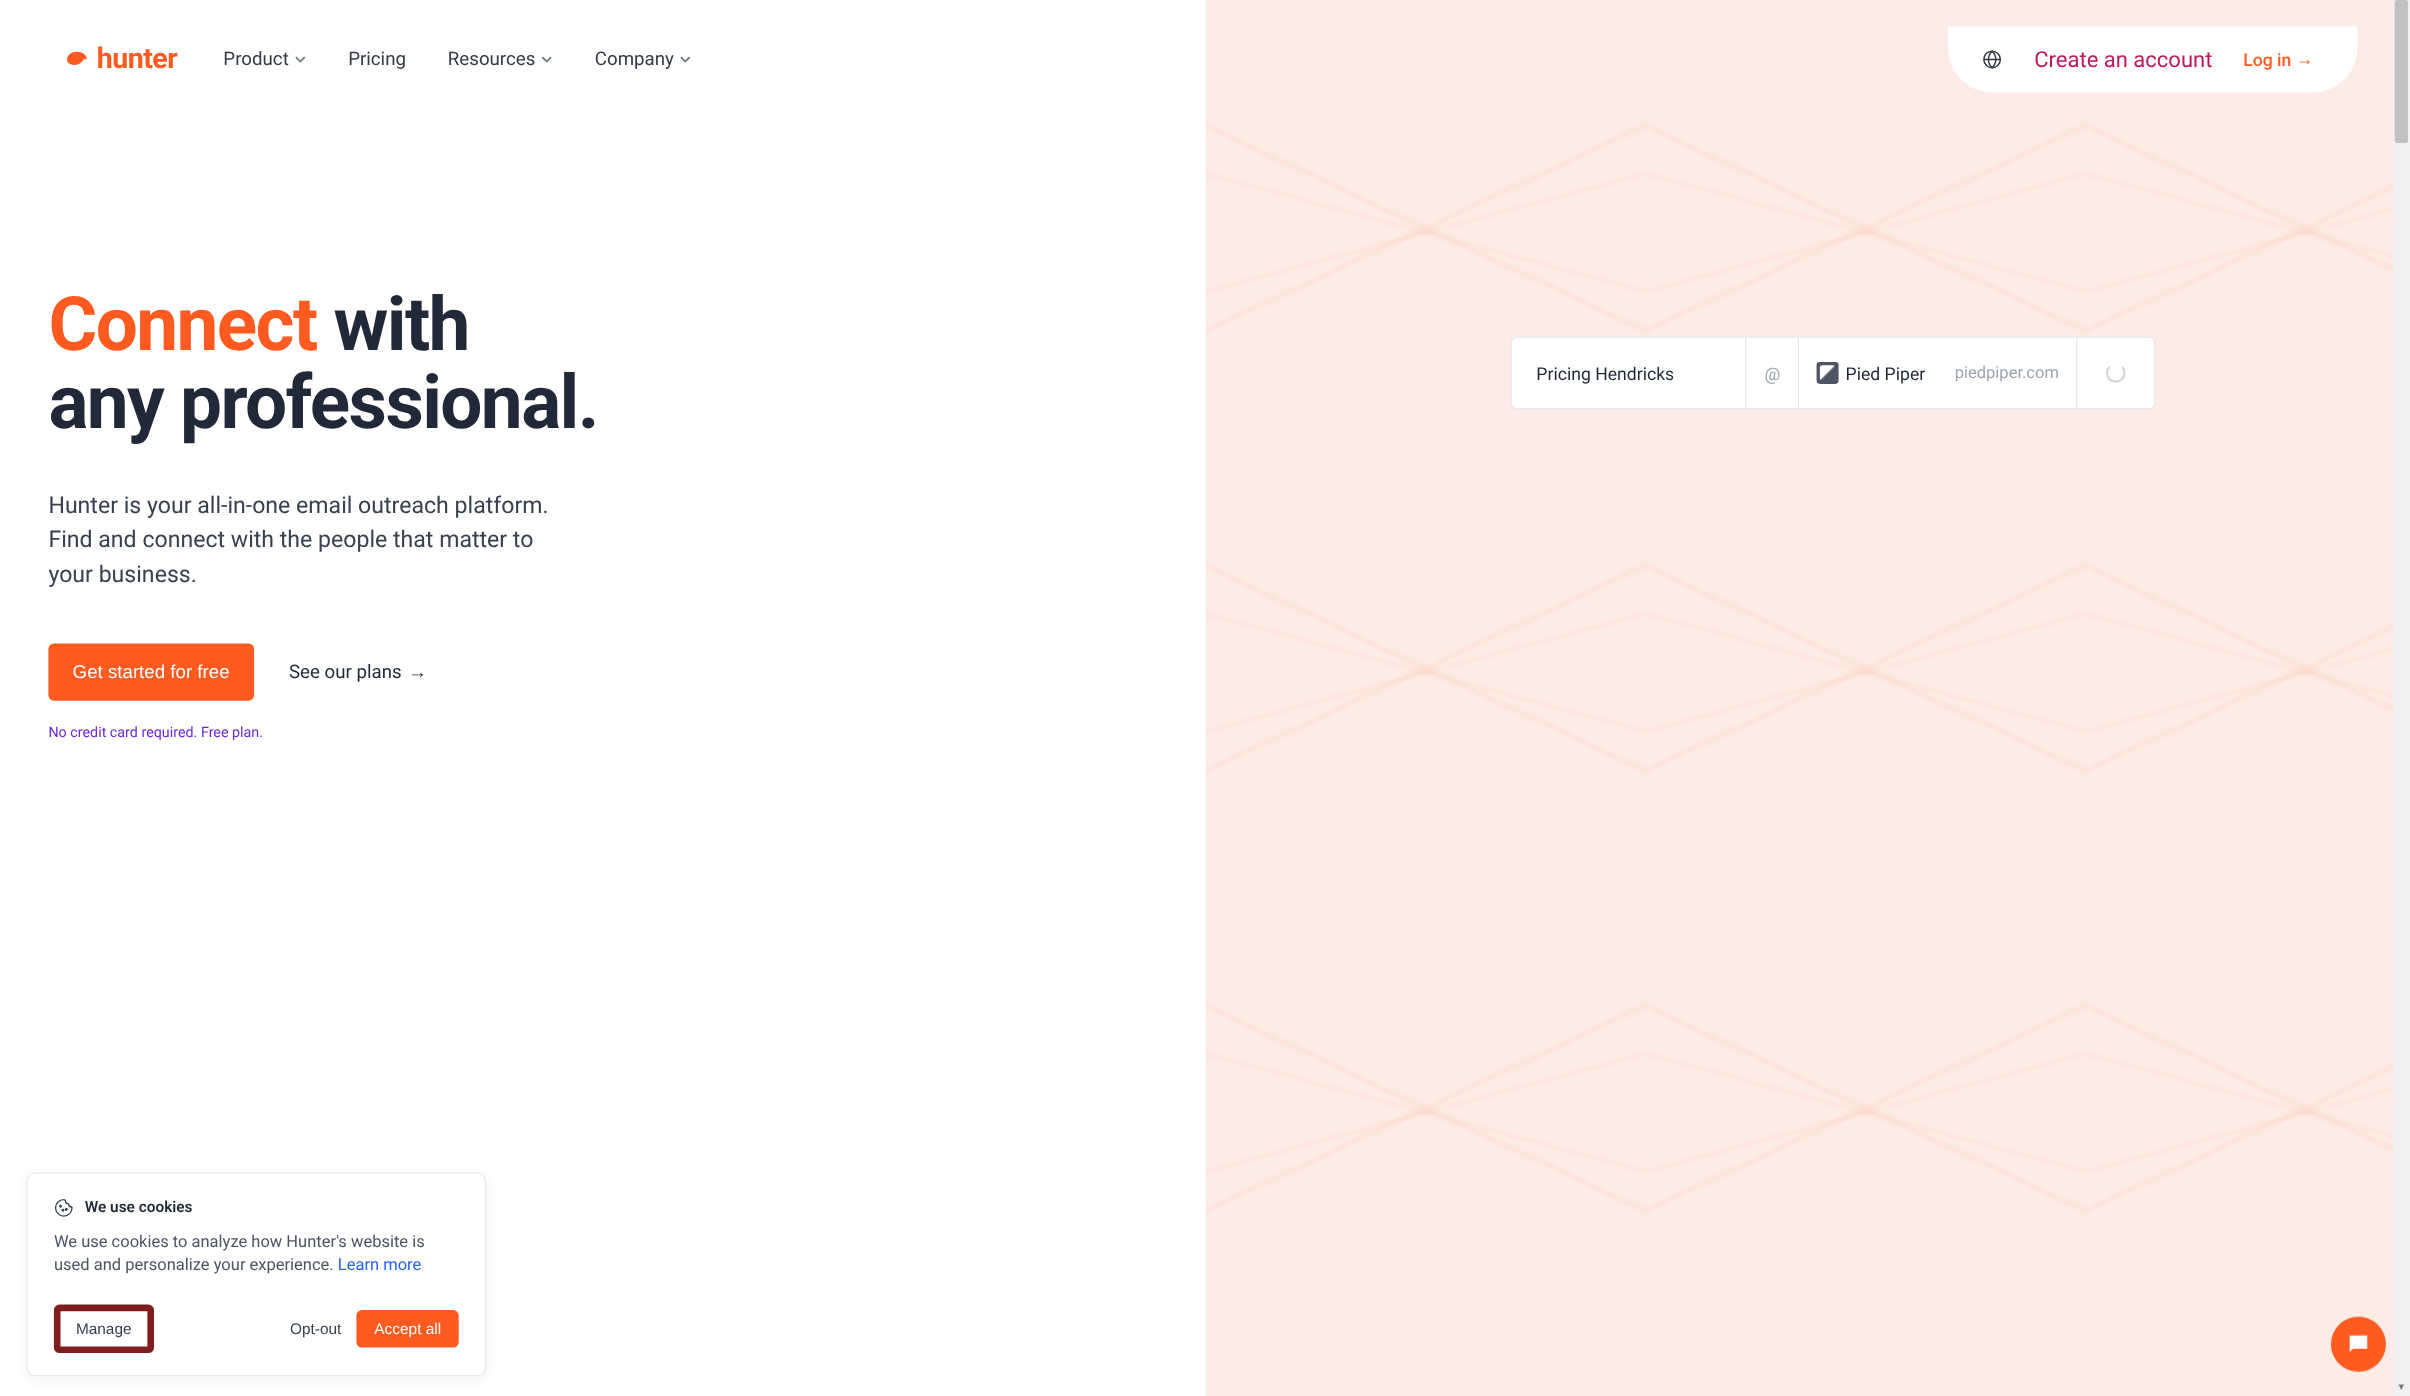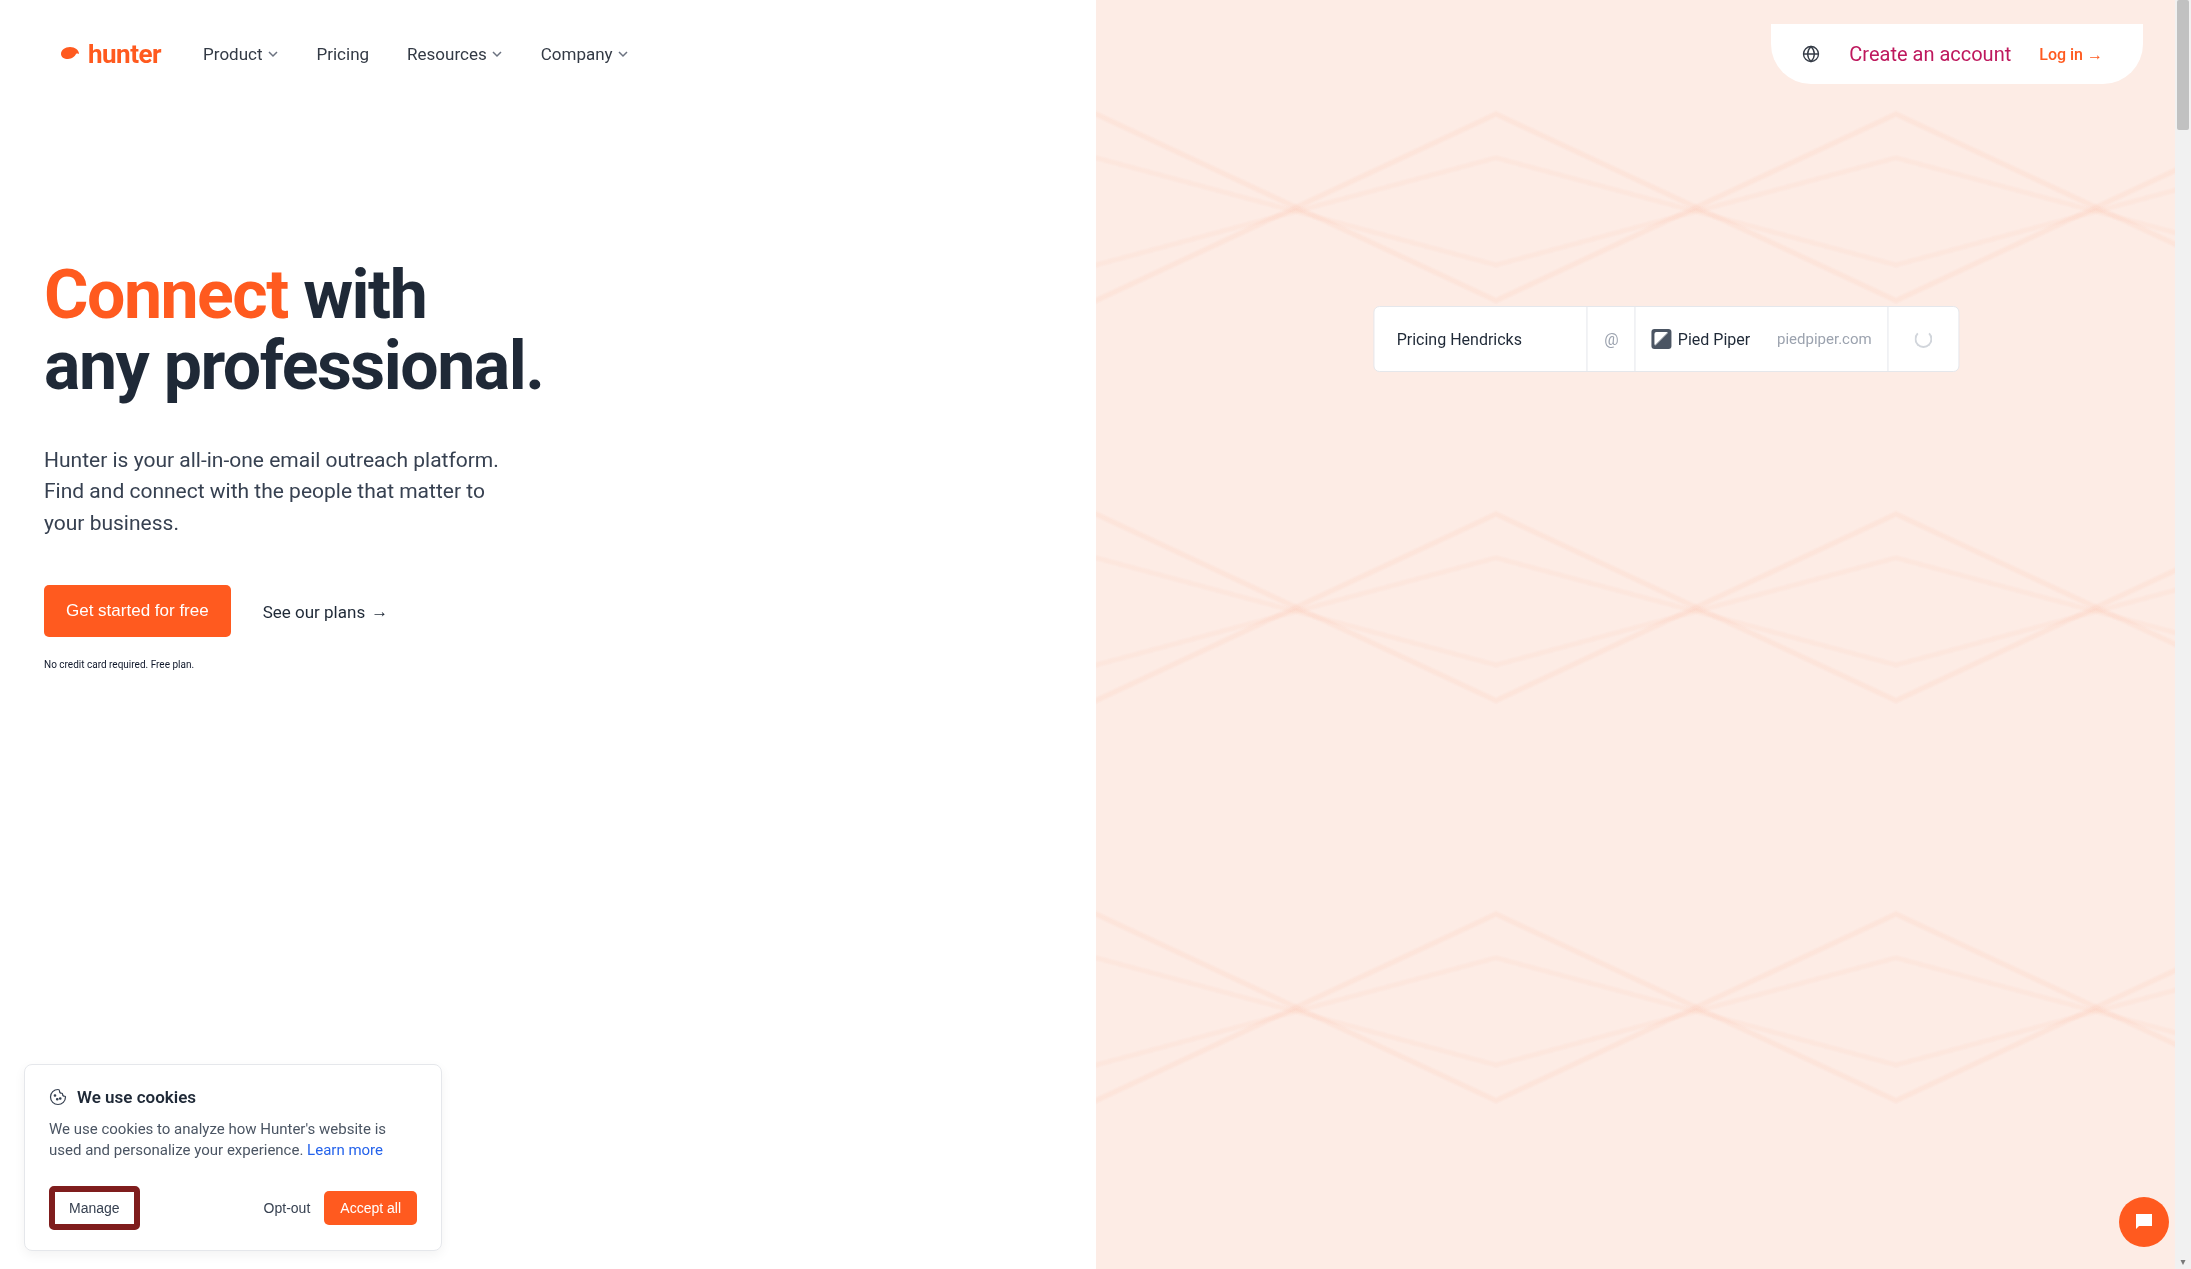--- a/index.html
+++ b/index.html
@@ -154,22 +154,22 @@
 .link-plans {
   font-size: 17px;
   color: #1f2937;
   cursor: pointer;
   display: flex;
   align-items: flex-end;
   gap: 6px;
 }
 .hero-note {
   margin-top: 22px;
-  font-size: 10px;
-  color: #0f172a;
+  font-size: 13px;
+  color: #6d28d9;
 }
 
 
 .finder-card {
   position: absolute;
   top: 306px;
   left: 50%;
   transform: translateX(-46%);
   width: 586px;
   background: #fff;
@@ -249,21 +249,21 @@
   border: 1px solid #e5e7eb;
   border-radius: 8px;
   padding: 22px 24px 20px;
   box-shadow: 0 4px 12px rgba(0,0,0,0.05);
   z-index: 100;
 }
 .cookie-title {
   display: flex;
   align-items: center;
   gap: 10px;
-  font-size: 17px;
+  font-size: 14px;
   font-weight: 600;
   color: #1f2937;
 }
 .cookie-icon { width: 18px; height: 18px; color: #374151; }
 .cookie-text {
   margin-top: 12px;
   font-size: 15px;
   line-height: 1.45;
   color: #4b5563;
 }

